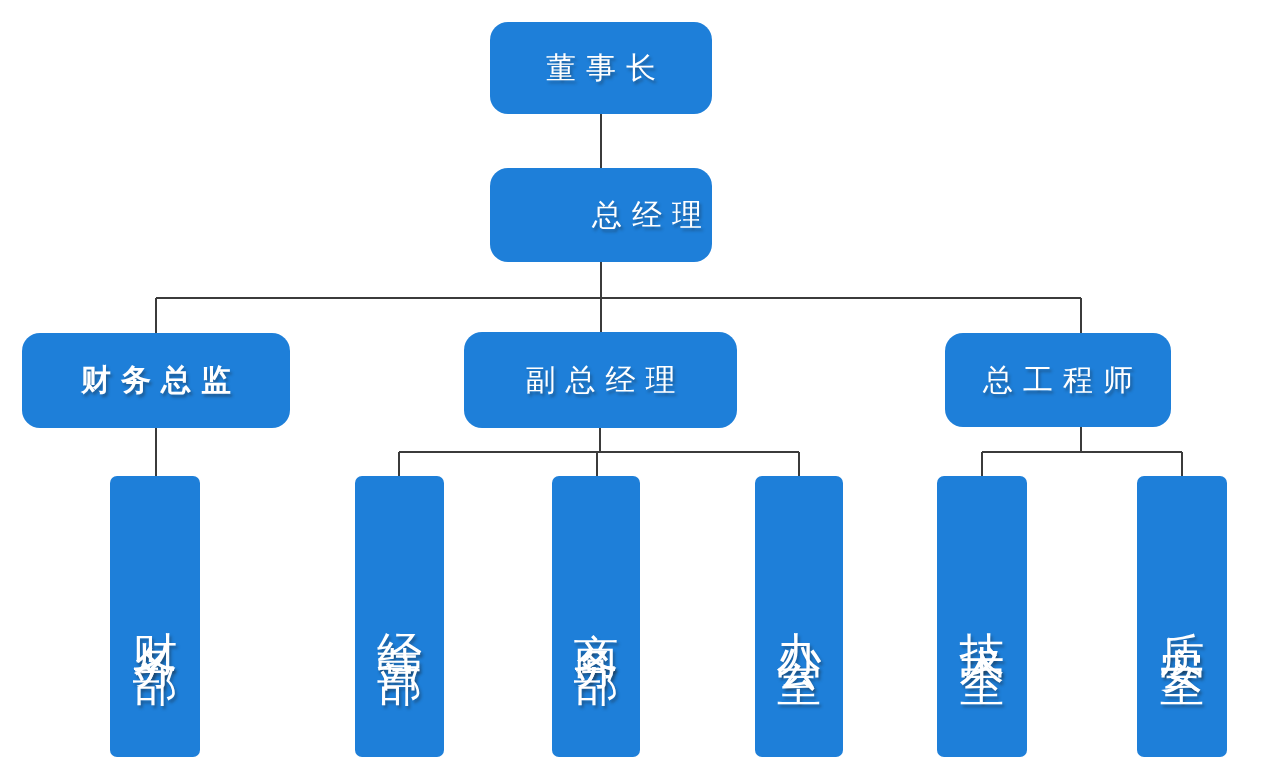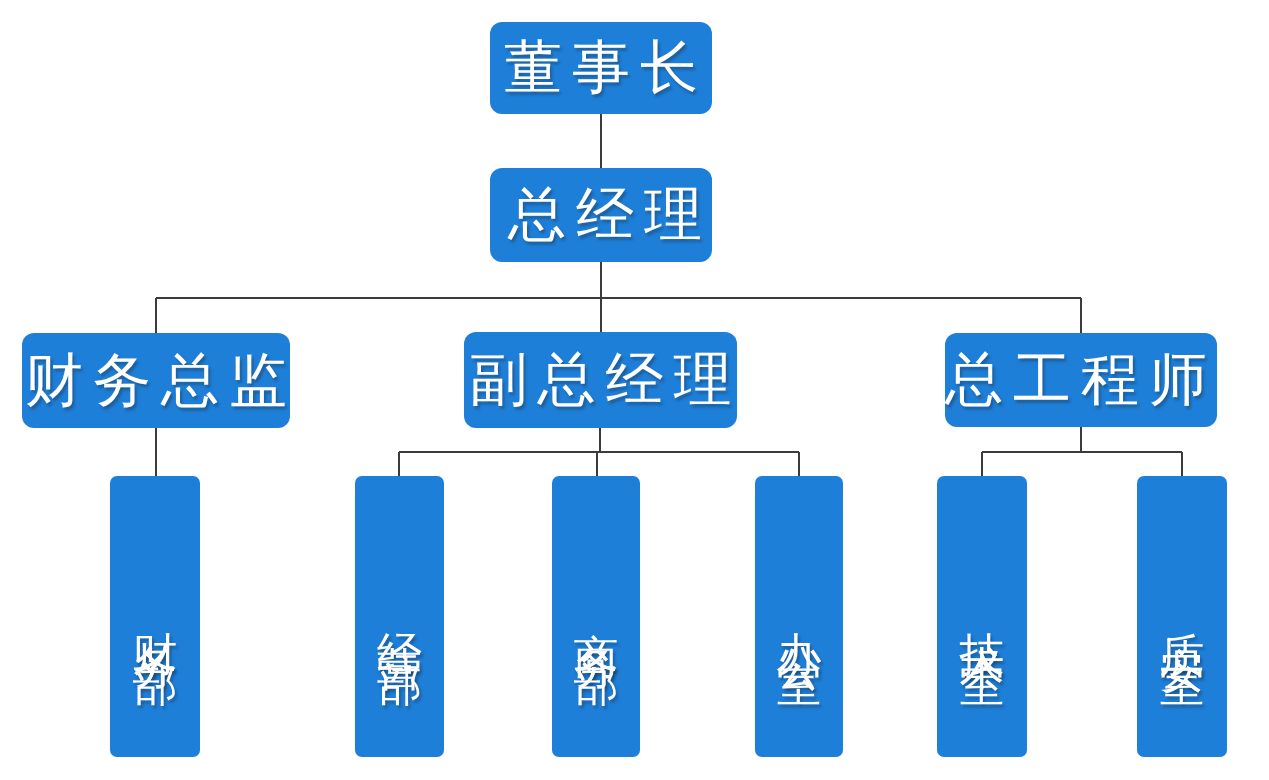--- a/index.html
+++ b/index.html
@@ -27,41 +27,41 @@
     position: absolute;
     background: #1e7fd9;
     color: #ffffff;
     display: flex;
     align-items: center;
     justify-content: center;
     box-sizing: border-box;
     text-shadow: 2px 3px 3px rgba(30, 30, 30, 0.35);
   }
   .node.h {
-    border-radius: 12px;
-    font-size: 58px;
+    border-radius: 18px;
+    font-size: 30px;
     letter-spacing: 10px;
     text-indent: 10px;
     white-space: nowrap;
   }
   .node.v {
     border-radius: 7px;
     font-size: 45px;
     writing-mode: vertical-rl;
     text-orientation: upright;
     letter-spacing: 14px;
     white-space: nowrap;
   }
   
   .n-chairman  { left: 490px; top: 22px;  width: 222px; height: 92px; }
   .n-gm        { left: 490px; top: 168px; width: 222px; height: 94px; justify-content: flex-end; }
   
-  .n-cfo       { left: 22px;  top: 333px; width: 268px; height: 95px; }
+  .n-cfo       { left: 22px;  top: 333px; width: 268px; height: 95px; font-weight: bold; }
   .n-dgm       { left: 464px; top: 332px; width: 273px; height: 96px; justify-content: center; }
-  .n-ce        { left: 945px; top: 333px; width: 272px; height: 94px; justify-content: flex-end; }
+  .n-ce        { left: 945px; top: 333px; width: 226px; height: 94px; }
   
   .n-finance   { left: 110px;  top: 476px; width: 90px; height: 281px; }
   .n-ops       { left: 355px;  top: 476px; width: 89px; height: 281px; }
   .n-commerce  { left: 552px;  top: 476px; width: 88px; height: 281px; }
   .n-office    { left: 755px;  top: 476px; width: 88px; height: 281px; }
   .n-tech      { left: 937px;  top: 476px; width: 90px; height: 281px; }
   .n-quality   { left: 1137px; top: 476px; width: 90px; height: 281px; }
 </style>
 </head>
 <body>

